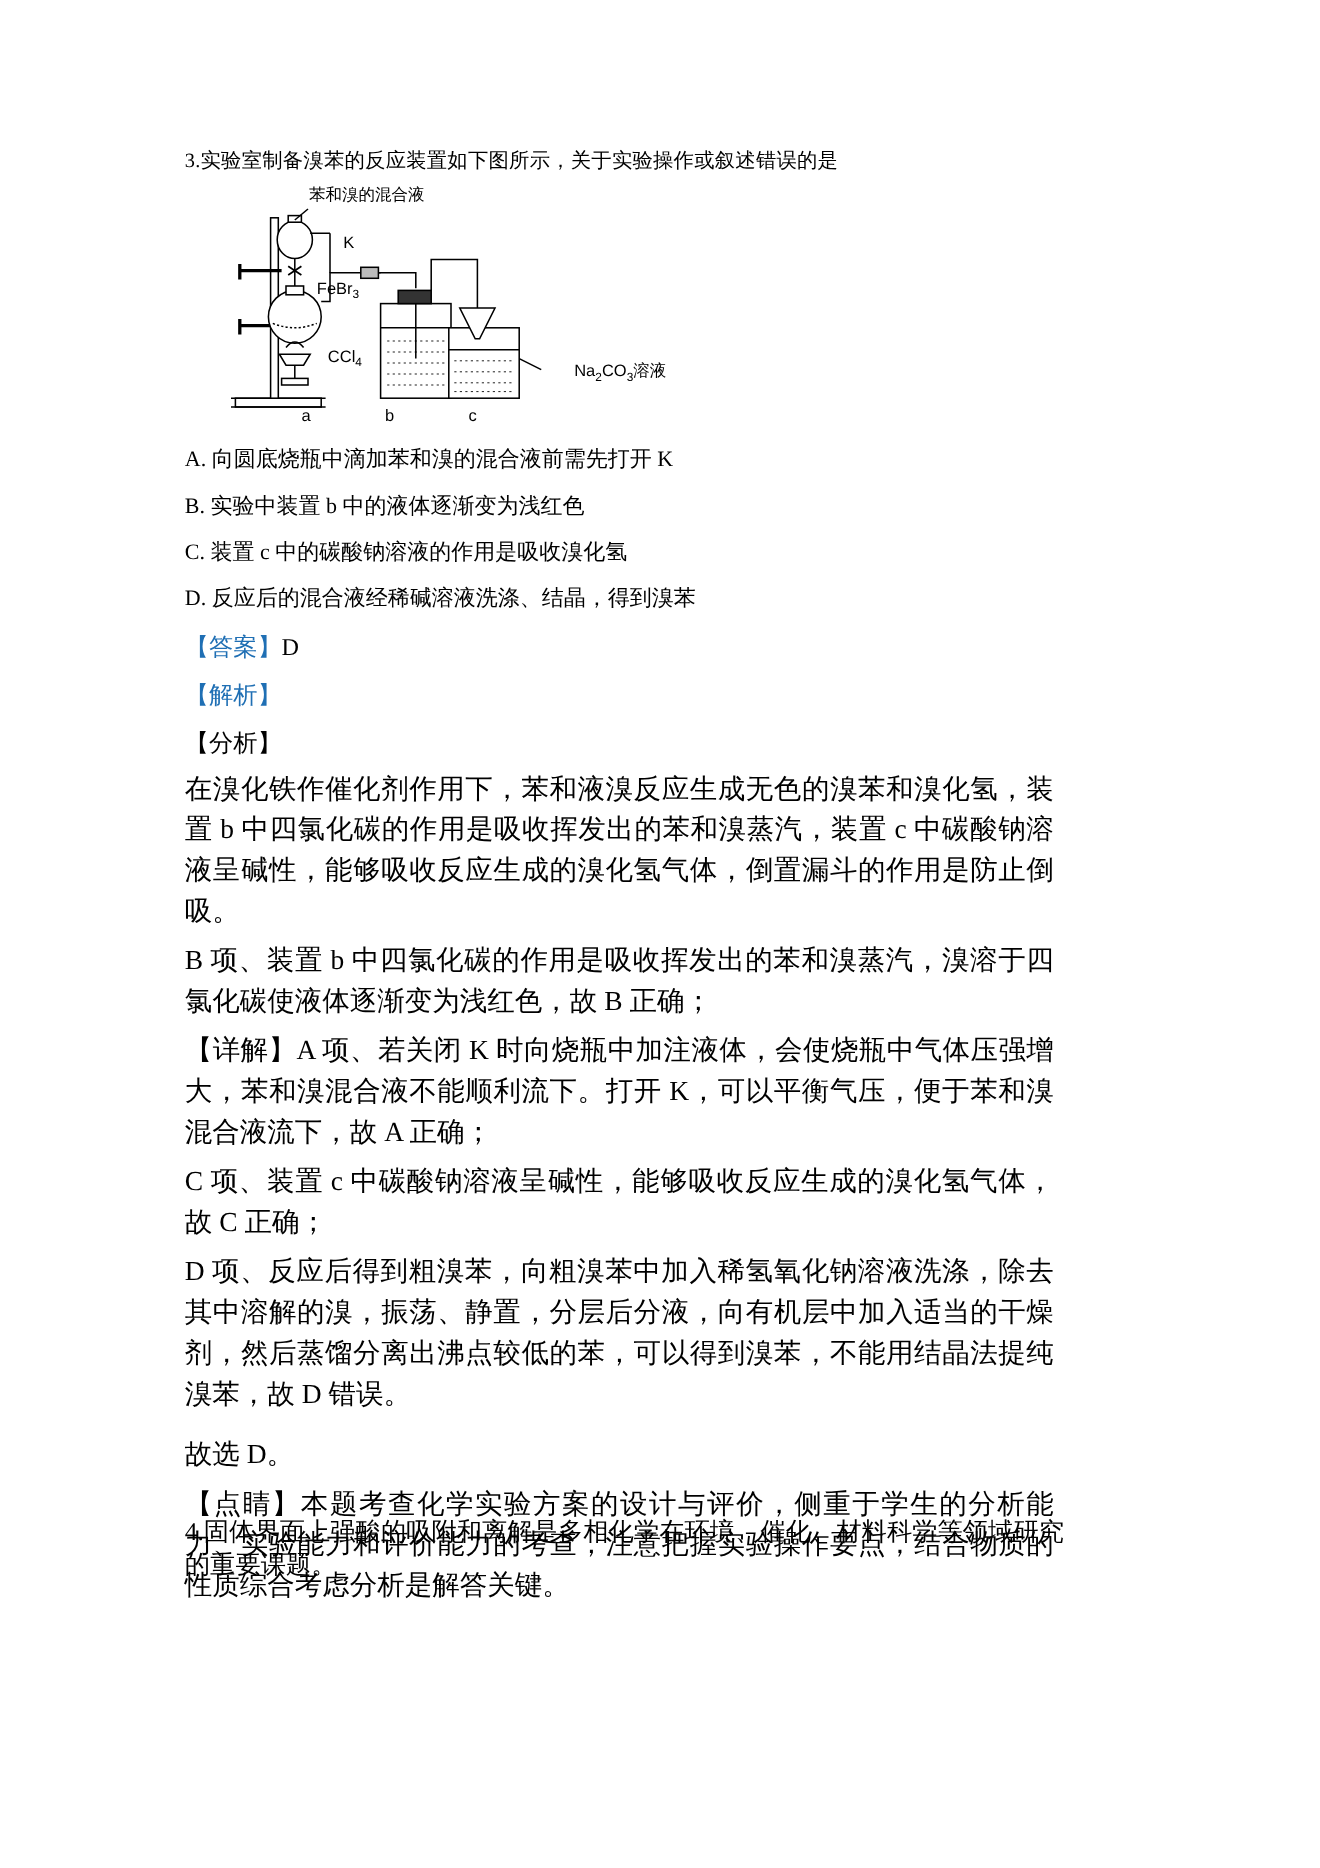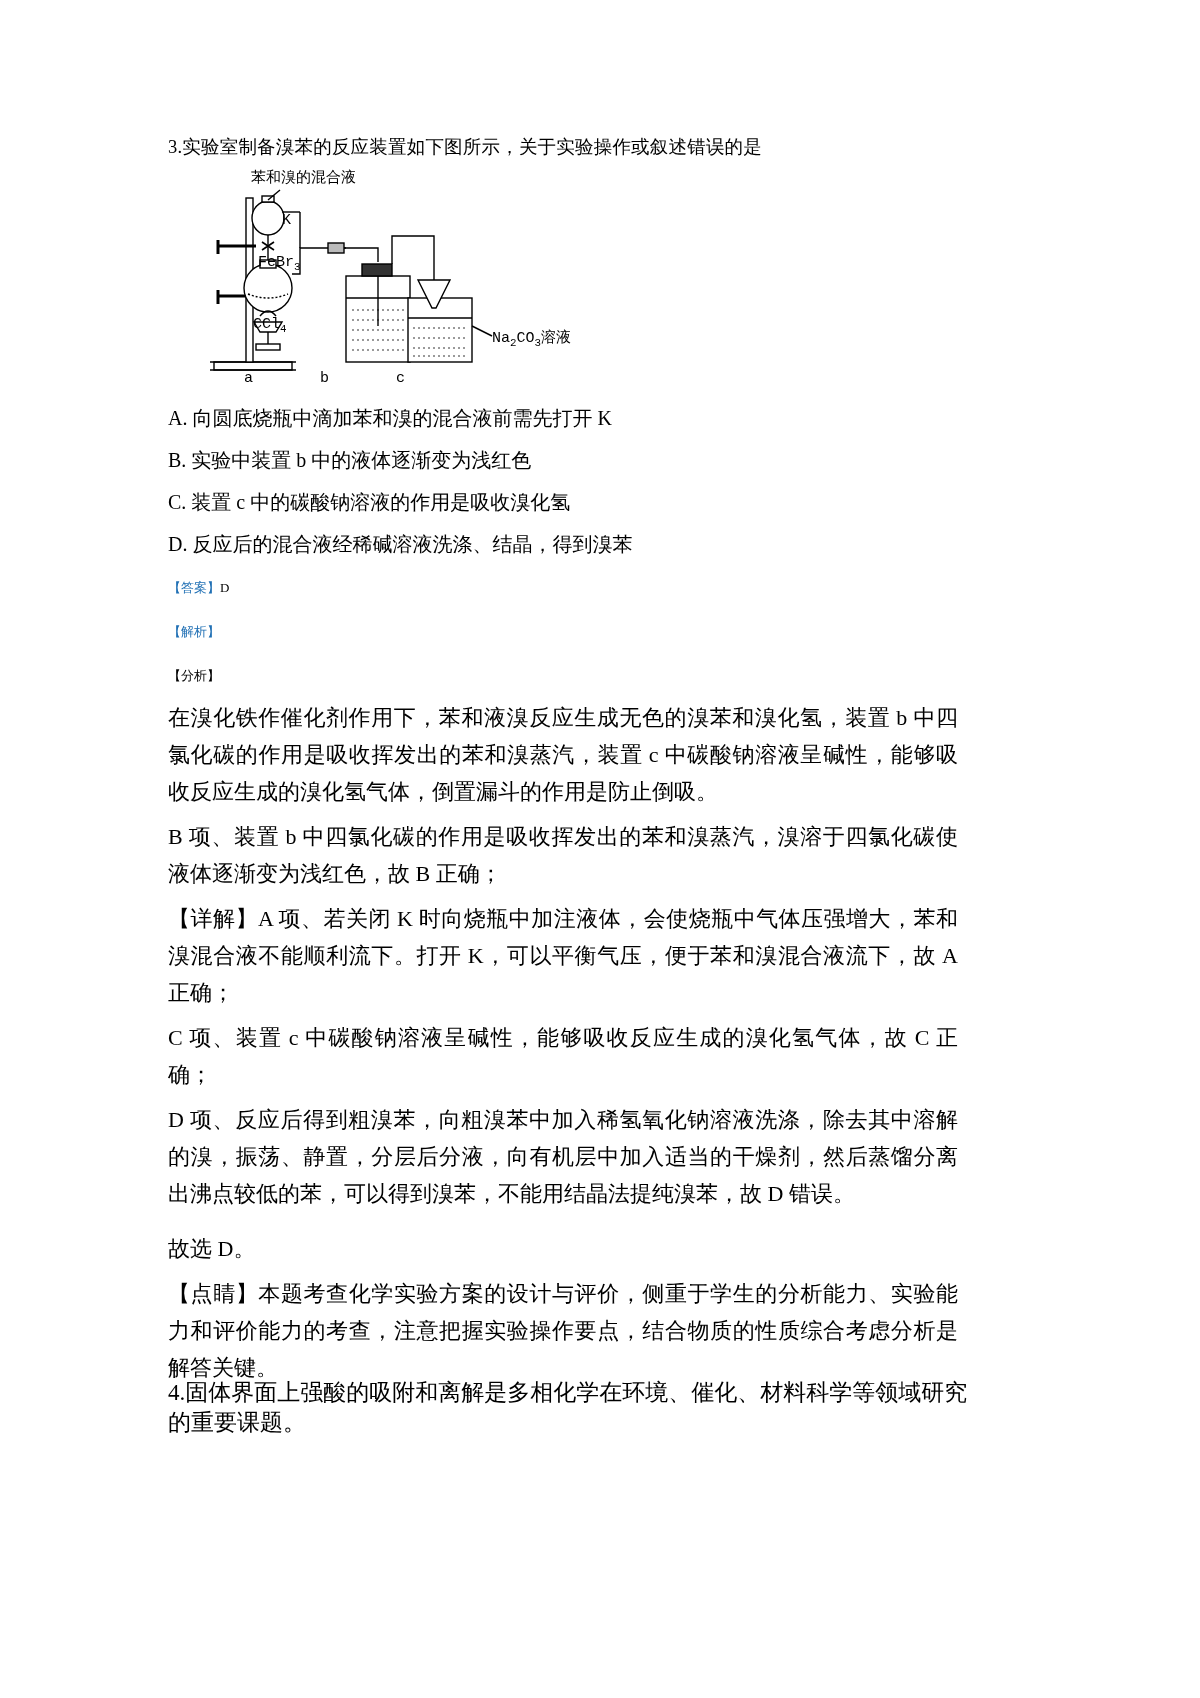--- a/index.html
+++ b/index.html
@@ -35,47 +35,48 @@
     margin: 0 0 6px 0;
     letter-spacing: 0.2px;
   }
   .option {
     font-size: 20px;
     line-height: 30px;
     margin: 12px 0 0 0;
     font-family: Liberation Serif, serif;
   }
   .ans-line {
-    font-size: 13px;
+    font-size: 22px;
     line-height: 30px;
     margin: 14px 0 0 0;
   }
   .blue {
     color: #1f6fb4;
   }
   .para {
-    font-size: 22px;
+    font-size: 25px;
     line-height: 37px;
     margin: 8px 0 0 0;
     text-align: justify;
   }
   .tight {
     margin-top: 18px;
   }
   .figure {
     margin: 14px 0 4px 28px;
     width: 420px;
     height: 215px;
     position: relative;
   }
   .fig-label {
     font-size: 15px;
-    font-family: Liberation Mono, monospace;
+    font-family: Liberation Sans, sans-serif;
     position: absolute;
     white-space: nowrap;
+    margin-left: 30px;
   }
   .bottom-q {
     position: absolute;
     left: 168px;
     top: 1378px;
     width: 800px;
     font-size: 23px;
     line-height: 30px;
   }
   sub { font-size: 0.72em; }
@@ -157,21 +158,21 @@
           </g>
 
           <line x1="72" y1="24" x2="84" y2="14"></line>
           <line x1="276" y1="150" x2="296" y2="160"></line>
         </g>
       </svg>
 
       <span class="fig-label" style="left:55px; top:-8px;">苯和溴的混合液</span>
       <span class="fig-label" style="left:86px; top:36px;">K</span>
       <span class="fig-label" style="left:62px; top:78px;"><span>FeBr</span><sub>3</sub></span>
-      <span class="fig-label" style="left:57px; top:140px;"><span>CCl</span><sub>4</sub></span>
+      <span class="fig-label" style="left:72px; top:140px;"><span>CCl</span><sub>4</sub></span>
       <span class="fig-label" style="left:296px; top:152px;"><span>Na</span><sub>2</sub><span>CO</span><sub>3</sub><span>溶液</span></span>
       <span class="fig-label" style="left:48px; top:194px;">a</span>
       <span class="fig-label" style="left:124px; top:194px;">b</span>
       <span class="fig-label" style="left:200px; top:194px;">c</span>
     </div>
 
     <div class="option">A. 向圆底烧瓶中滴加苯和溴的混合液前需先打开 K</div>
     <div class="option">B. 实验中装置 b 中的液体逐渐变为浅红色</div>
     <div class="option">C. 装置 c 中的碳酸钠溶液的作用是吸收溴化氢</div>
     <div class="option">D. 反应后的混合液经稀碱溶液洗涤、结晶，得到溴苯</div>

